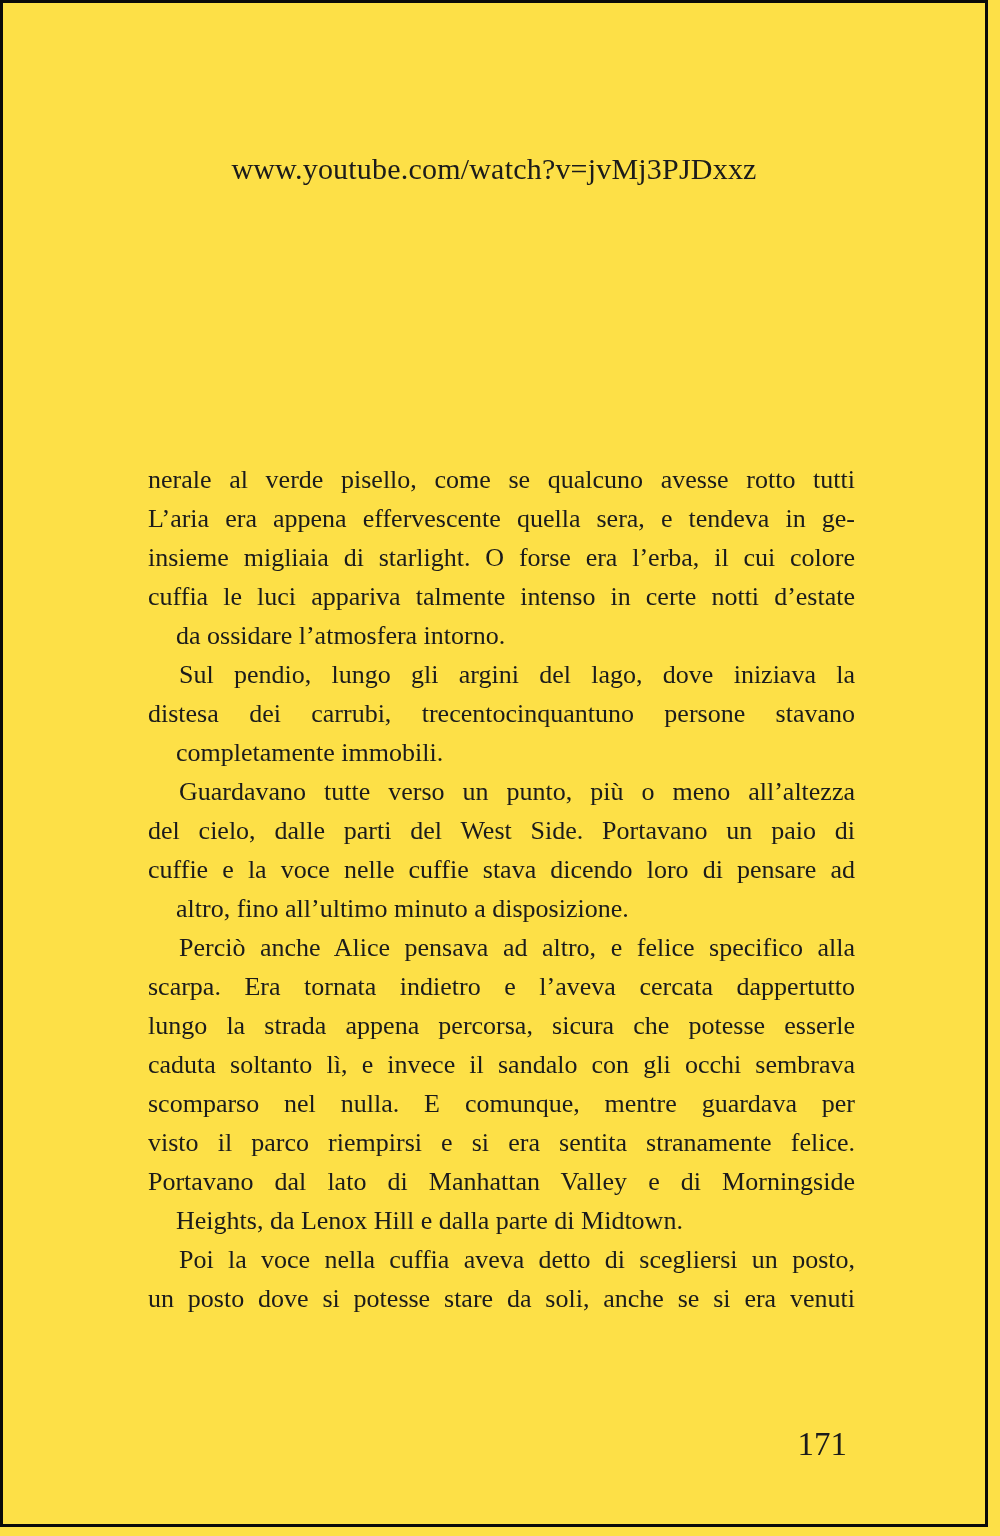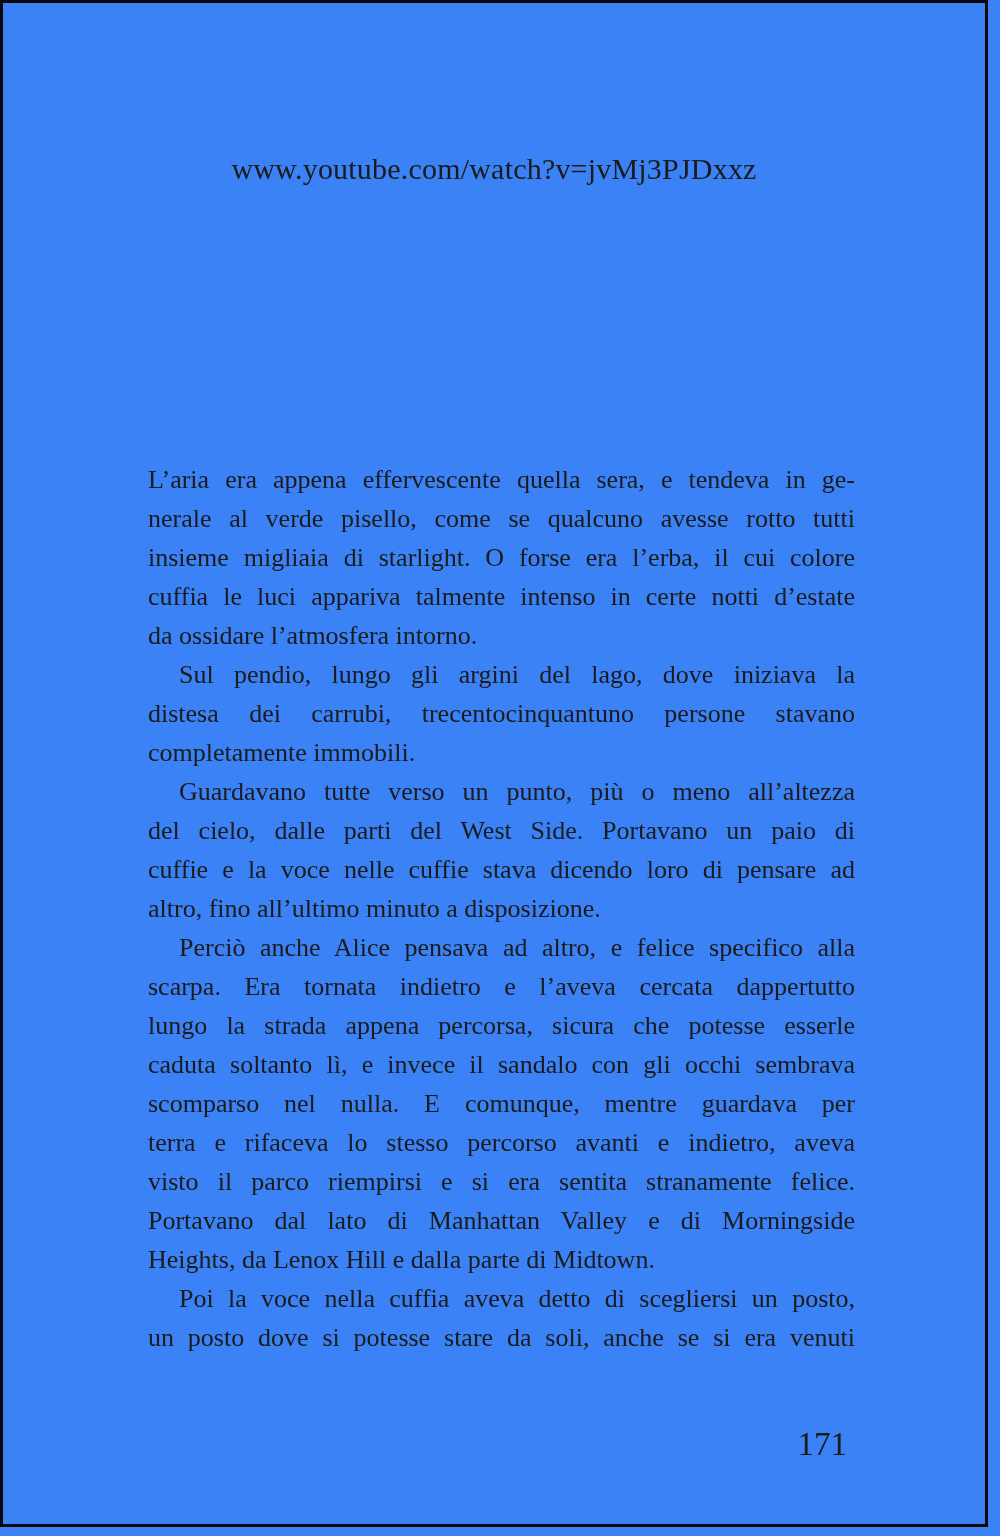--- a/index.html
+++ b/index.html
@@ -4,21 +4,21 @@
 <style>
   html, body {
     margin: 0;
     padding: 0;
     background: #ffffff;
   }
   .page {
     position: relative;
     width: 1000px;
     height: 1536px;
-    background: #3b82f6;
+    background: #fde047;
     font-family: "Liberation Serif", "DejaVu Serif", serif;
     color: #1b1b1b;
     overflow: hidden;
   }
   .frame {
     position: absolute;
     top: 0;
     left: 0;
     width: 988px;
     height: 1527px;
@@ -46,20 +46,21 @@
     line-height: 39px;
   }
   .line {
     text-align: justify;
     text-align-last: justify;
     -moz-text-align-last: justify;
   }
   .line.para-end {
     text-align: left;
     text-align-last: left;
+    margin-left: 28px;
     -moz-text-align-last: left;
   }
   .line.indented {
     text-indent: 31px;
   }
   .page-number {
     position: absolute;
     top: 1428px;
     left: 148px;
     width: 707px;
@@ -70,38 +71,37 @@
     line-height: 32px;
   }
 </style>
 </head>
 <body>
 
 <div class="page">
   <div class="frame"></div>
   <div class="url-line">www.youtube.com/watch?v=jvMj3PJDxxz</div>
   <div class="body-text" id="body-text">
+      <div class="line">nerale al verde pisello, come se qualcuno avesse rotto tutti</div>
       <div class="line">L’aria era appena effervescente quella sera, e tendeva in ge-</div>
-      <div class="line">nerale al verde pisello, come se qualcuno avesse rotto tutti</div>
       <div class="line">insieme migliaia di starlight. O forse era l’erba, il cui colore</div>
       <div class="line">cuffia le luci appariva talmente intenso in certe notti d’estate</div>
       <div class="line para-end">da ossidare l’atmosfera intorno.</div>
       <div class="line indented">Sul pendio, lungo gli argini del lago, dove iniziava la</div>
       <div class="line">distesa dei carrubi, trecentocinquantuno persone stavano</div>
       <div class="line para-end">completamente immobili.</div>
       <div class="line indented">Guardavano tutte verso un punto, più o meno all’altezza</div>
       <div class="line">del cielo, dalle parti del West Side. Portavano un paio di</div>
       <div class="line">cuffie e la voce nelle cuffie stava dicendo loro di pensare ad</div>
       <div class="line para-end">altro, fino all’ultimo minuto a disposizione.</div>
       <div class="line indented">Perciò anche Alice pensava ad altro, e felice specifico alla</div>
       <div class="line">scarpa. Era tornata indietro e l’aveva cercata dappertutto</div>
       <div class="line">lungo la strada appena percorsa, sicura che potesse esserle</div>
       <div class="line">caduta soltanto lì, e invece il sandalo con gli occhi sembrava</div>
       <div class="line">scomparso nel nulla. E comunque, mentre guardava per</div>
-      <div class="line">terra e rifaceva lo stesso percorso avanti e indietro, aveva</div>
       <div class="line">visto il parco riempirsi e si era sentita stranamente felice.</div>
       <div class="line">Portavano dal lato di Manhattan Valley e di Morningside</div>
       <div class="line para-end">Heights, da Lenox Hill e dalla parte di Midtown.</div>
       <div class="line indented">Poi la voce nella cuffia aveva detto di scegliersi un posto,</div>
       <div class="line">un posto dove si potesse stare da soli, anche se si era venuti</div>
     </div>
   <div class="page-number">171</div>
 </div>
 
 </body></html>

